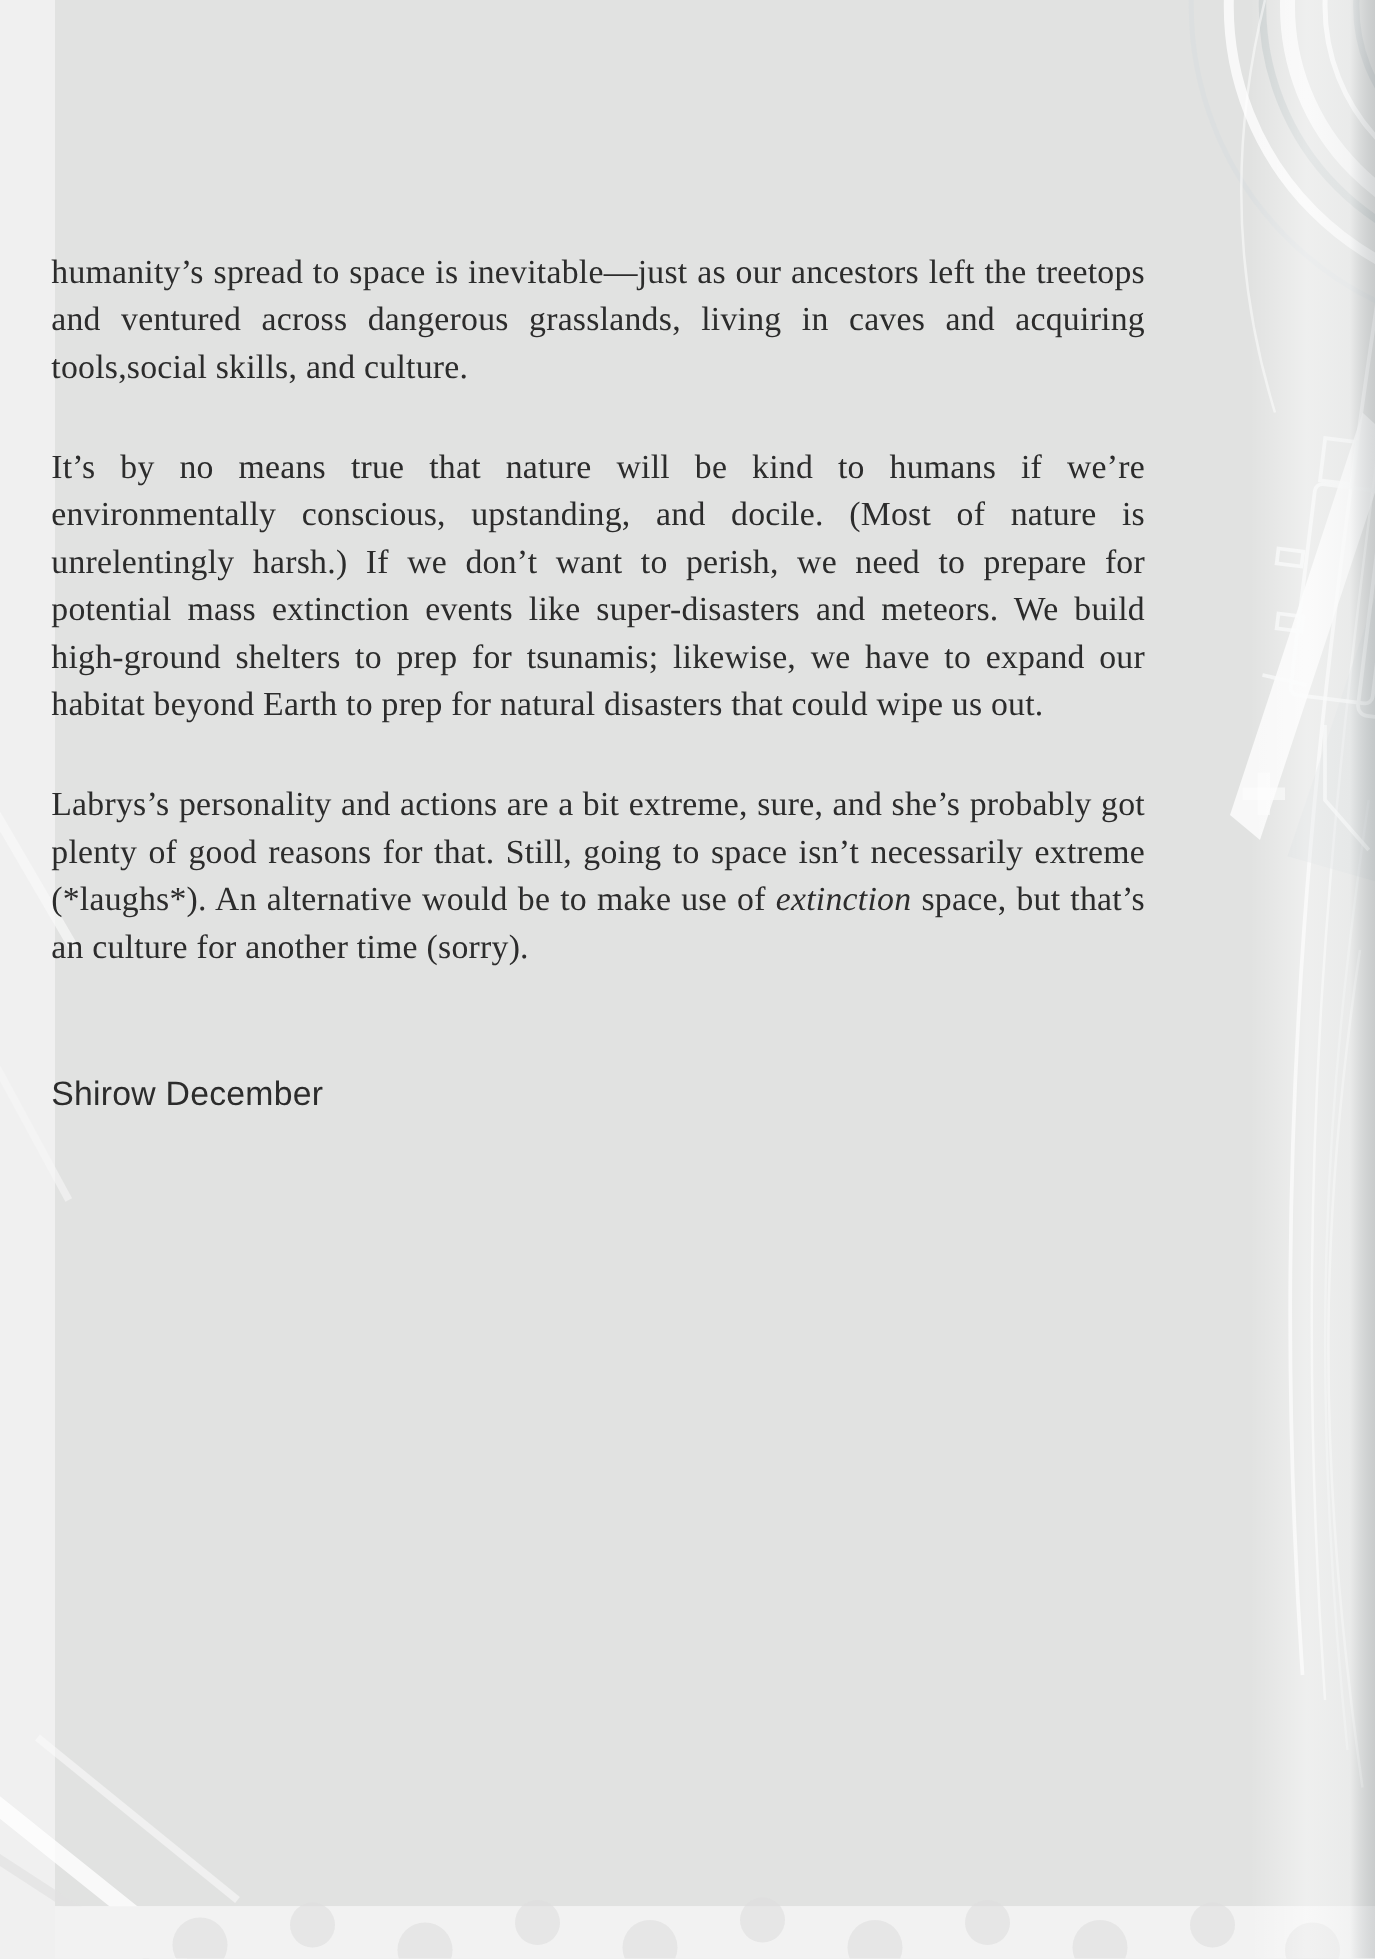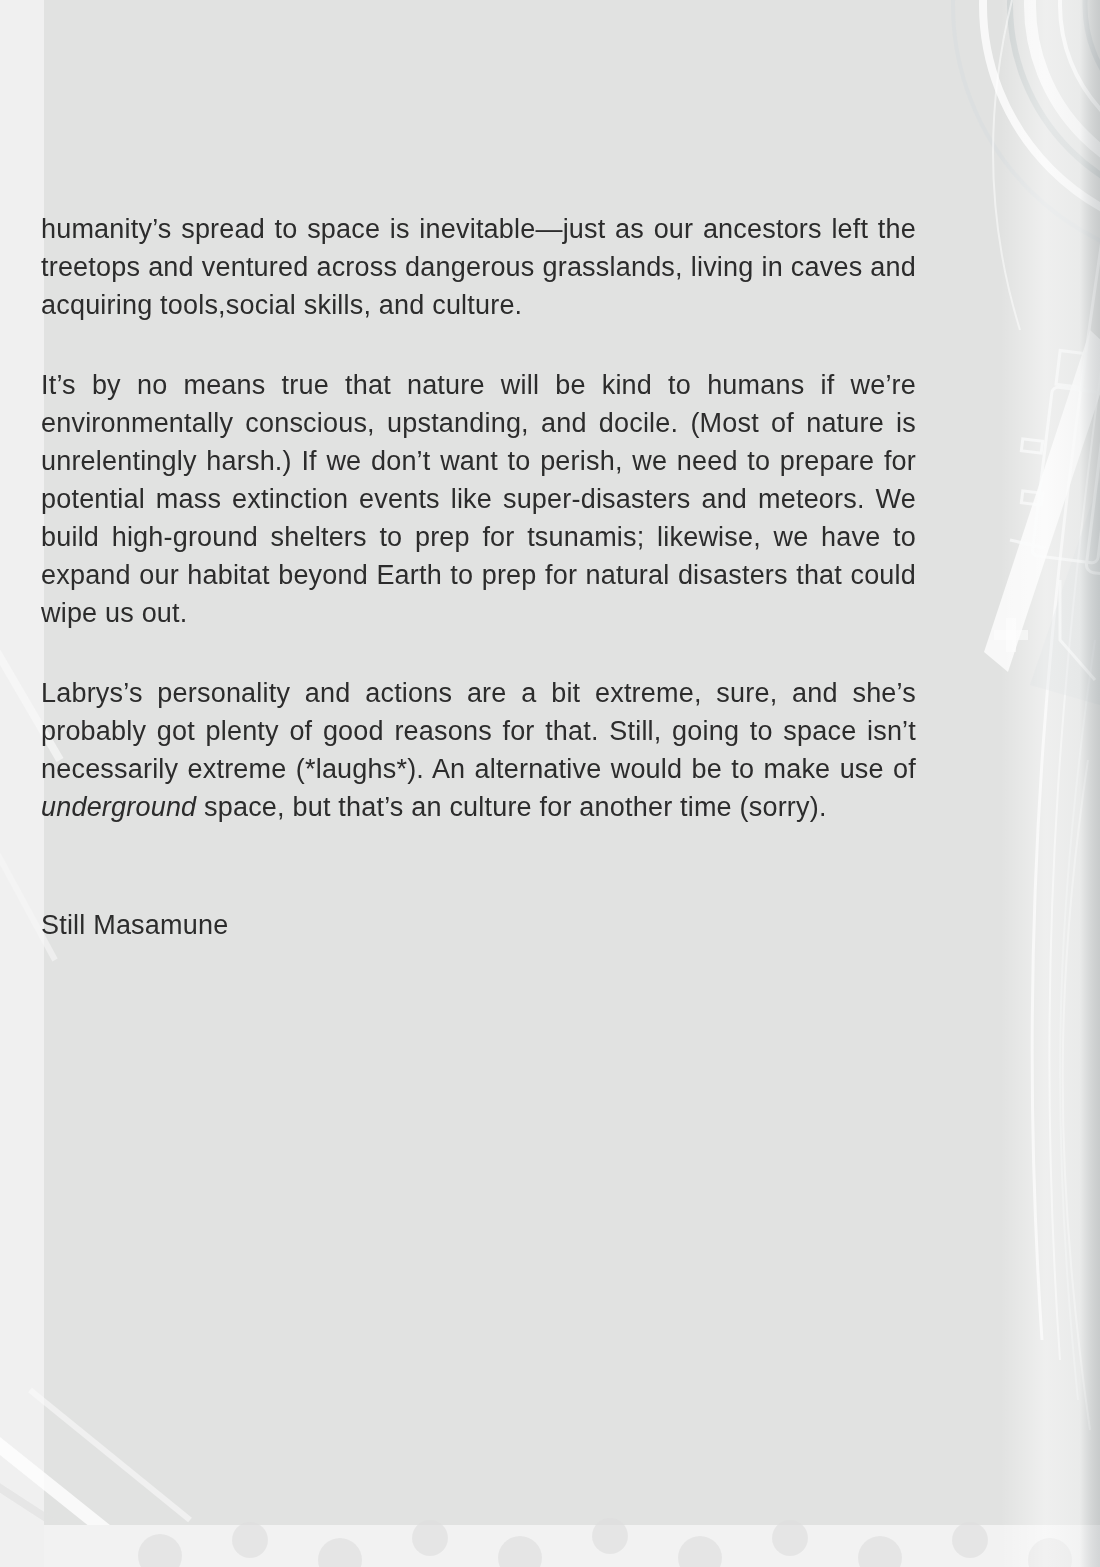--- a/index.html
+++ b/index.html
@@ -31,22 +31,23 @@
   .text-block {
     position: absolute;
     left: 41px; top: 198px;
     width: 875px;
     color: #2c2c2c;
     font-size: 27px;
     line-height: 38px;
     letter-spacing: 0.2px;
   }
   .para {
-    margin: 12px 0 42px 0;
+    margin: 0 0 42px 0;
     text-align: justify;
+    font-family: Liberation Serif, serif;
   }
   .para em { font-style: italic; }
   .signature {
     margin-top: 80px;
     text-align: left;
   }
   .signature div { white-space: nowrap; }
 </style>
 </head>
 <body>
@@ -128,20 +129,20 @@
       </g>
     </g>
 
     <rect x="1000" y="0" width="100" height="1567" fill="url(#curl)"></rect>
   </svg>
 
   <div class="text-block">
     <div>
         <p class="para"><span>humanity’s spread to space is inevitable—just as our ancestors left the treetops and ventured across dangerous grasslands, living in caves and acquiring tools,social skills, and culture.</span></p>
         <p class="para"><span>It’s by no means true that nature will be kind to humans if we’re environmentally conscious, upstanding, and docile. (Most of nature is unrelentingly harsh.) If we don’t want to perish, we need to prepare for potential mass extinction events like super-disasters and meteors. We build high-ground shelters to prep for tsunamis; likewise, we have to expand our habitat beyond Earth to prep for natural disasters that could wipe us out.</span></p>
-        <p class="para"><span>Labrys’s personality and actions are a bit extreme, sure, and she’s probably got plenty of good reasons for that. Still, going to space isn’t necessarily extreme (*laughs*). An alternative would be to make use of </span><em>underground</em><span> space, but that’s an culture for another time (sorry).</span></p>
+        <p class="para"><span>Labrys’s personality and actions are a bit extreme, sure, and she’s probably got plenty of good reasons for that. Still, going to space isn’t necessarily extreme (*laughs*). An alternative would be to make use of </span><em>extinction</em><span> space, but that’s an culture for another time (sorry).</span></p>
       </div>
     <div class="signature">
-      <div>Still Masamune</div>
+      <div>Shirow December</div>
     </div>
   </div>
 
 </div>
 
 </body></html>

